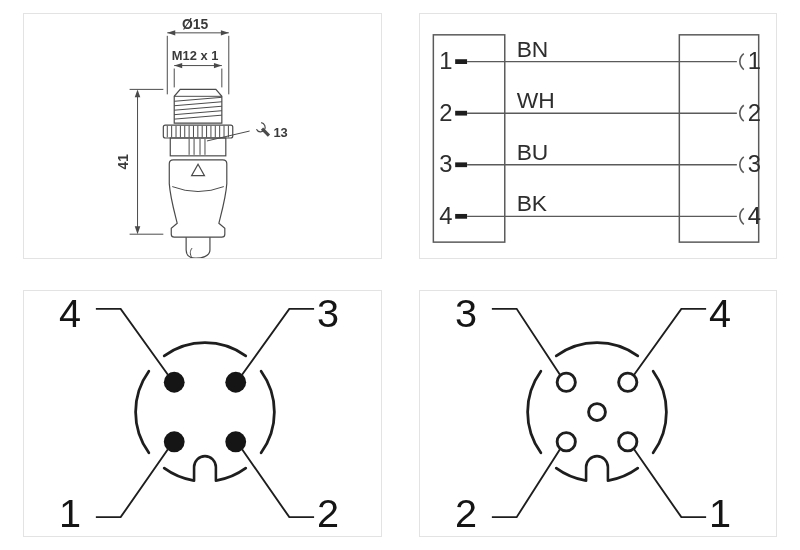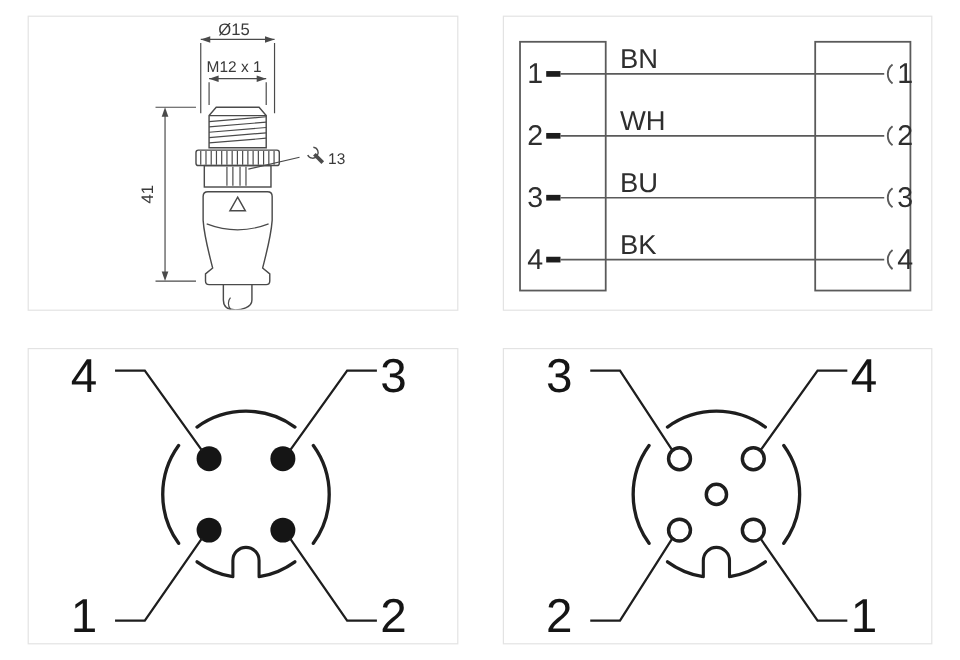--- a/index.html
+++ b/index.html
@@ -4,21 +4,21 @@
 <style>
   html,body{margin:0;padding:0;}
   body{
     width:800px;height:550px;background:#ffffff;overflow:hidden;
     font-family:"Liberation Sans", sans-serif;position:relative;
   }
   .panel{
     position:absolute;background:#ffffff;
     border:1px solid #e3e3e3;box-sizing:border-box;
   }
-  #panel-dim   {left:23px; top:13px;  width:359px; height:246px;}
+  #panel-dim   {left:23px; top:13px;  width:359px; height:246px;font-weight:bold;}
   #panel-wire  {left:419px;top:13px;  width:358px; height:246px;}
   #panel-male  {left:23px; top:290px; width:359px; height:247px;}
   #panel-female{left:419px;top:290px; width:358px; height:247px;}
   .panel svg{display:block;width:100%;height:100%;}
 
   
   .tline{stroke:#4a4a4a;stroke-width:1.2;fill:none;}
   .tthin{stroke:#4a4a4a;stroke-width:1;fill:none;}
   .tarrow{fill:#4a4a4a;stroke:none;}
   .dimtext{fill:#3a3a3a;font-size:14px;}

